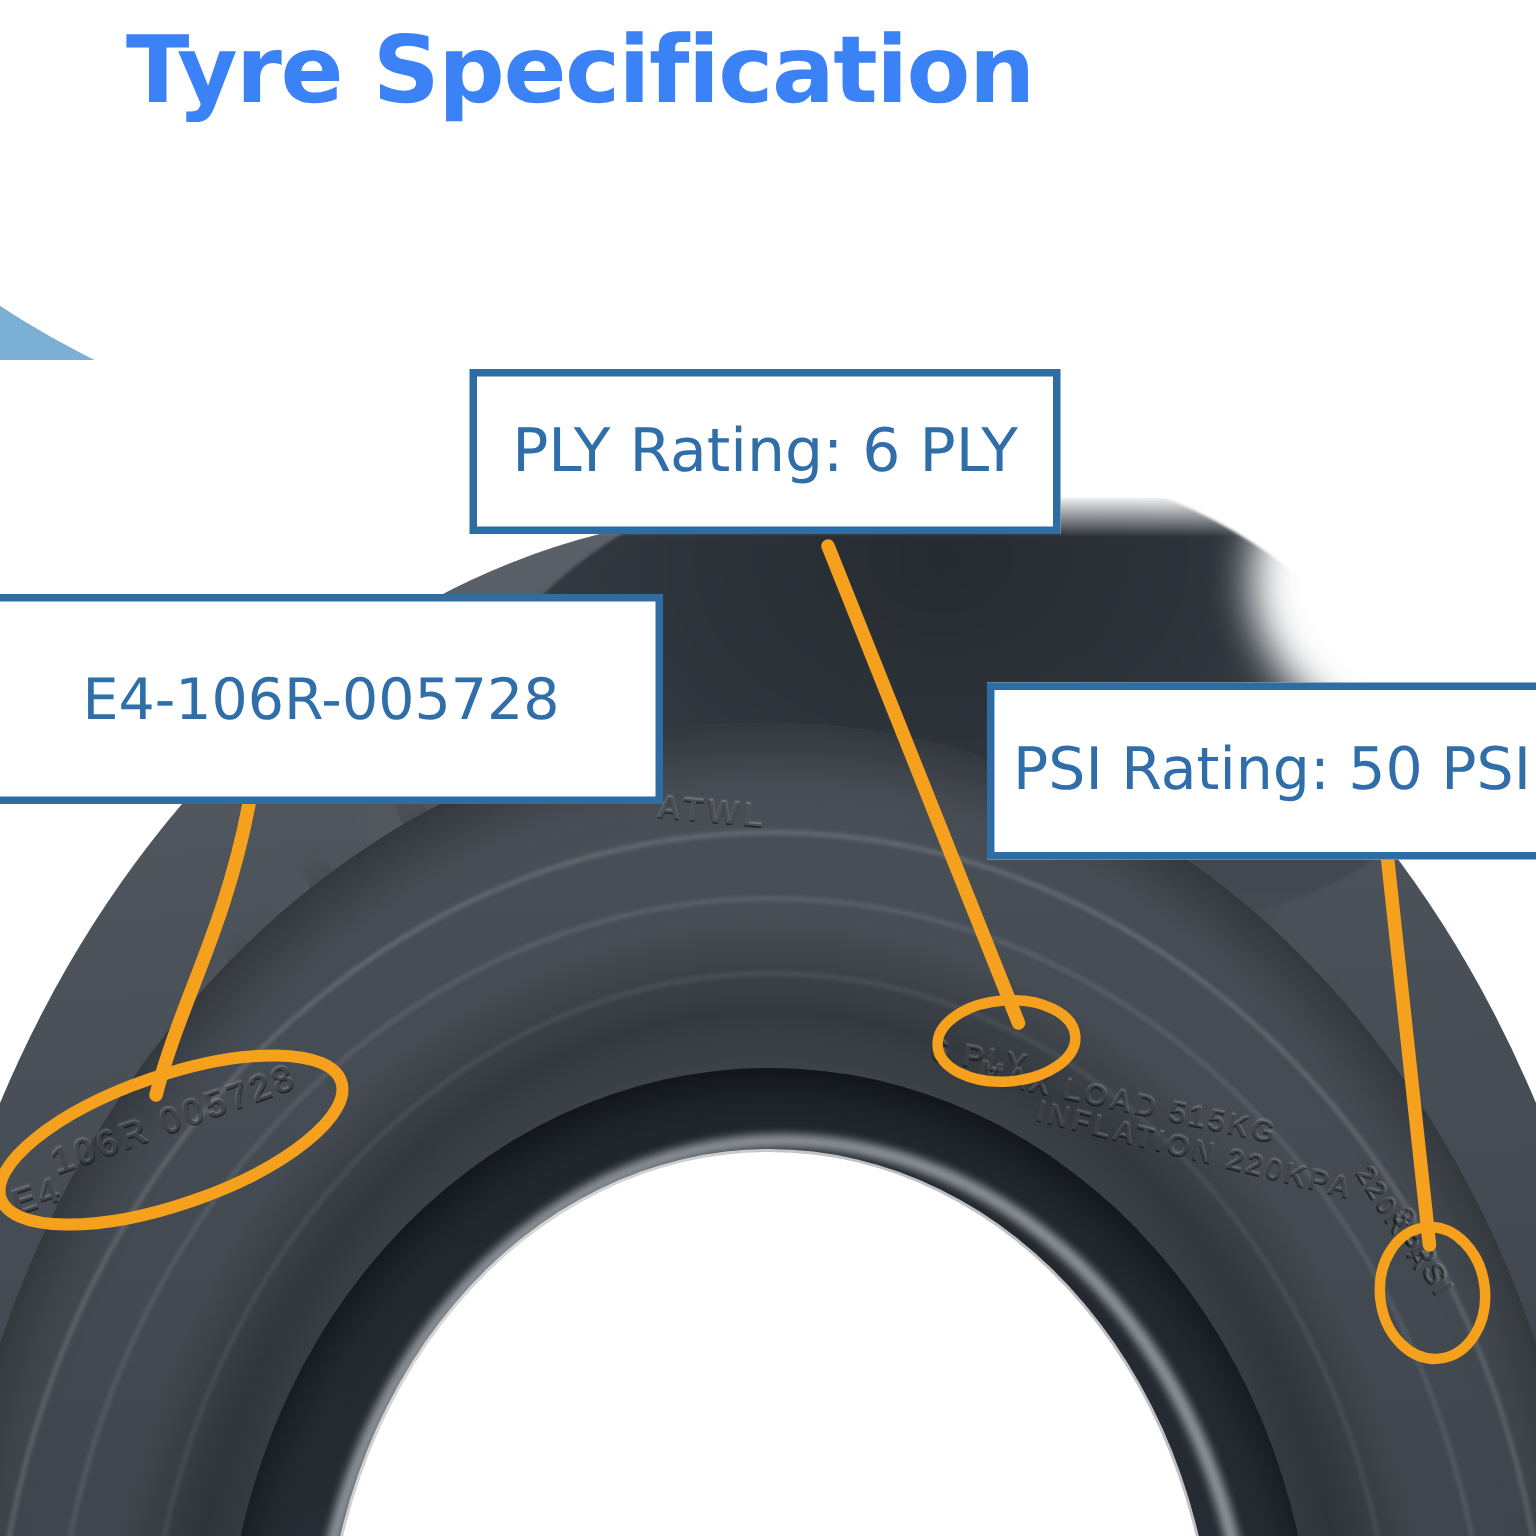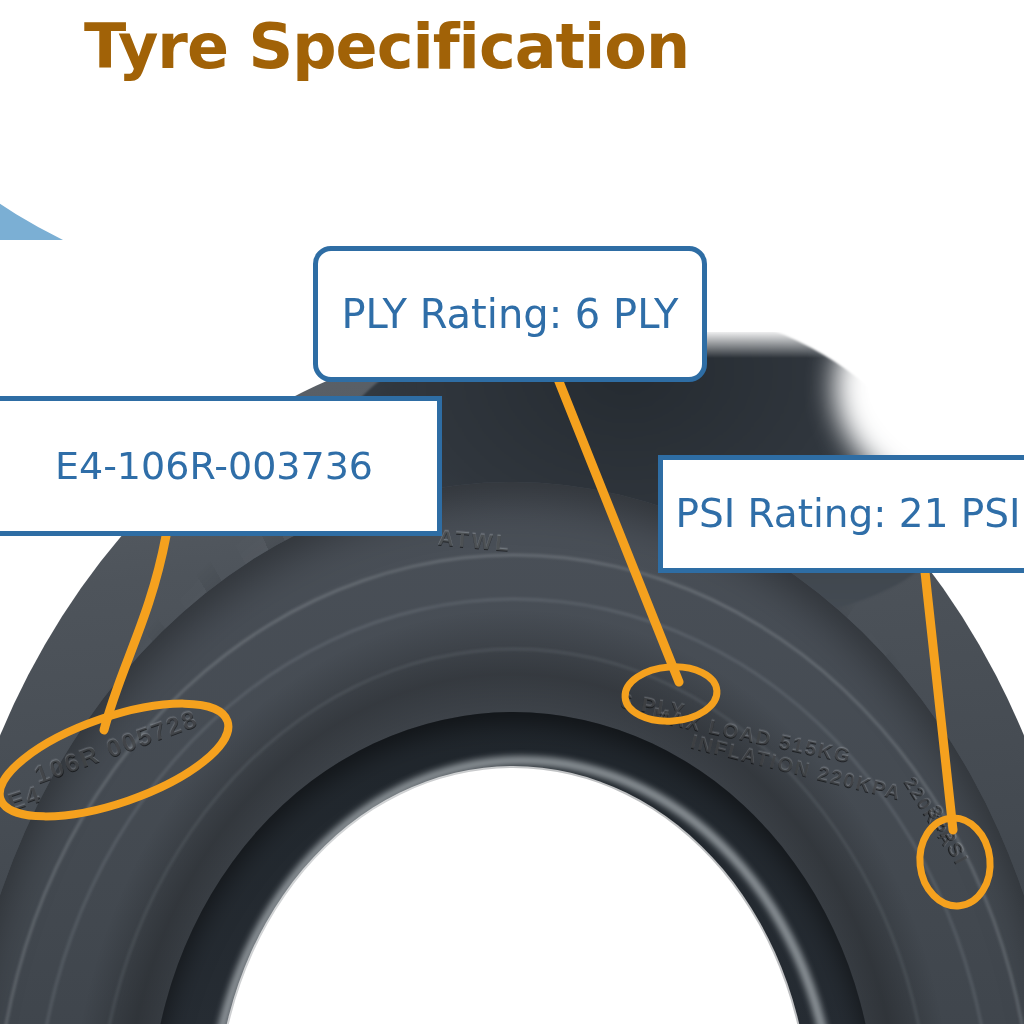--- a/index.html
+++ b/index.html
@@ -108,41 +108,41 @@
   .emb-kpa{left:890px;top:470px;font-size:18px;transform:rotate(58deg);}
 
   
   .swoosh{position:absolute;left:0;top:0;width:1024px;height:240px;overflow:hidden;}
 
   
   .title{
     position:absolute;left:84px;top:14px;
     font-family:"DejaVu Sans", sans-serif;
     font-weight:700;font-size:62px;line-height:1.06;
-    color:#a16207;letter-spacing:-1px;
+    color:#3b82f6;letter-spacing:-1px;
     text-shadow:1px 1px 0 rgba(255,255,255,.6);
     white-space:nowrap;
   }
 
   
   .overlay{position:absolute;left:0;top:0;width:1024px;height:1024px;pointer-events:none;}
 
   
   .callout{
     position:absolute;background:#ffffff;
     border:5px solid #2e6da4;
     box-sizing:border-box;
     display:flex;align-items:center;justify-content:center;
     color:#2f6ea8;
     font-family:"DejaVu Sans", sans-serif;
     font-weight:400;
     text-align:center;
     line-height:1.22;
   }
-  #callout-ply{left:313px;top:246px;width:394px;height:136px;font-size:40px;border-radius:18px;}
+  #callout-ply{left:313px;top:246px;width:394px;height:110px;font-size:40px;}
   #callout-legal{left:-14px;top:396px;width:456px;height:140px;font-size:38px;flex-direction:column;}
   #callout-legal .l1{display:block;}
   #callout-legal .l2{display:block;}
   #callout-psi{left:658px;top:455px;width:380px;height:118px;font-size:39px;}
 </style>
 </head>
 <body>
 
 <div id="stage">
 
@@ -207,20 +207,20 @@
     <ellipse cx="671" cy="694" rx="46" ry="27" transform="rotate(-4 671 694)" fill="none" stroke="#f5a11e" stroke-width="7"></ellipse>
 
     <ellipse cx="955" cy="862" rx="35" ry="44" transform="rotate(-6 955 862)" fill="none" stroke="#f5a11e" stroke-width="7"></ellipse>
   </svg>
 
   <div class="callout" id="callout-ply">
     <span>PLY Rating: 6 PLY</span>
   </div>
 
   <div class="callout" id="callout-legal">
-    <span class="l2">E4-106R-003736</span>
+    <span class="l2">E4-106R-005728</span>
   </div>
 
   <div class="callout" id="callout-psi">
-    <span>PSI Rating: 21 PSI</span>
+    <span>PSI Rating: 50 PSI</span>
   </div>
 
 </div>
 
 </body></html>

